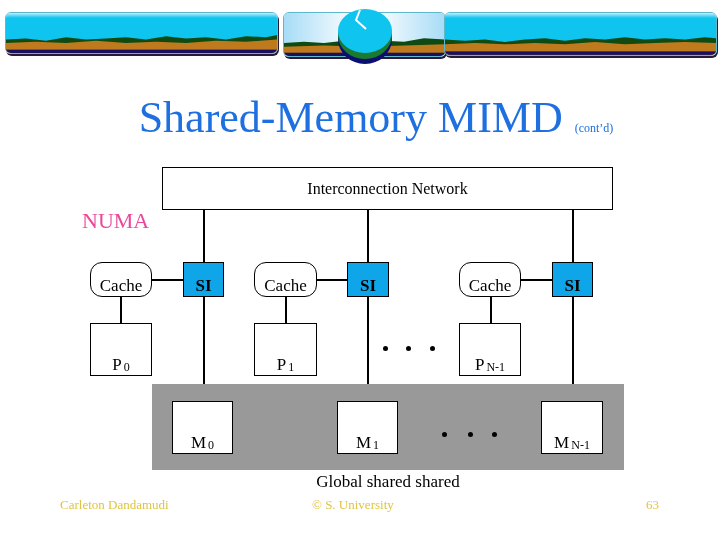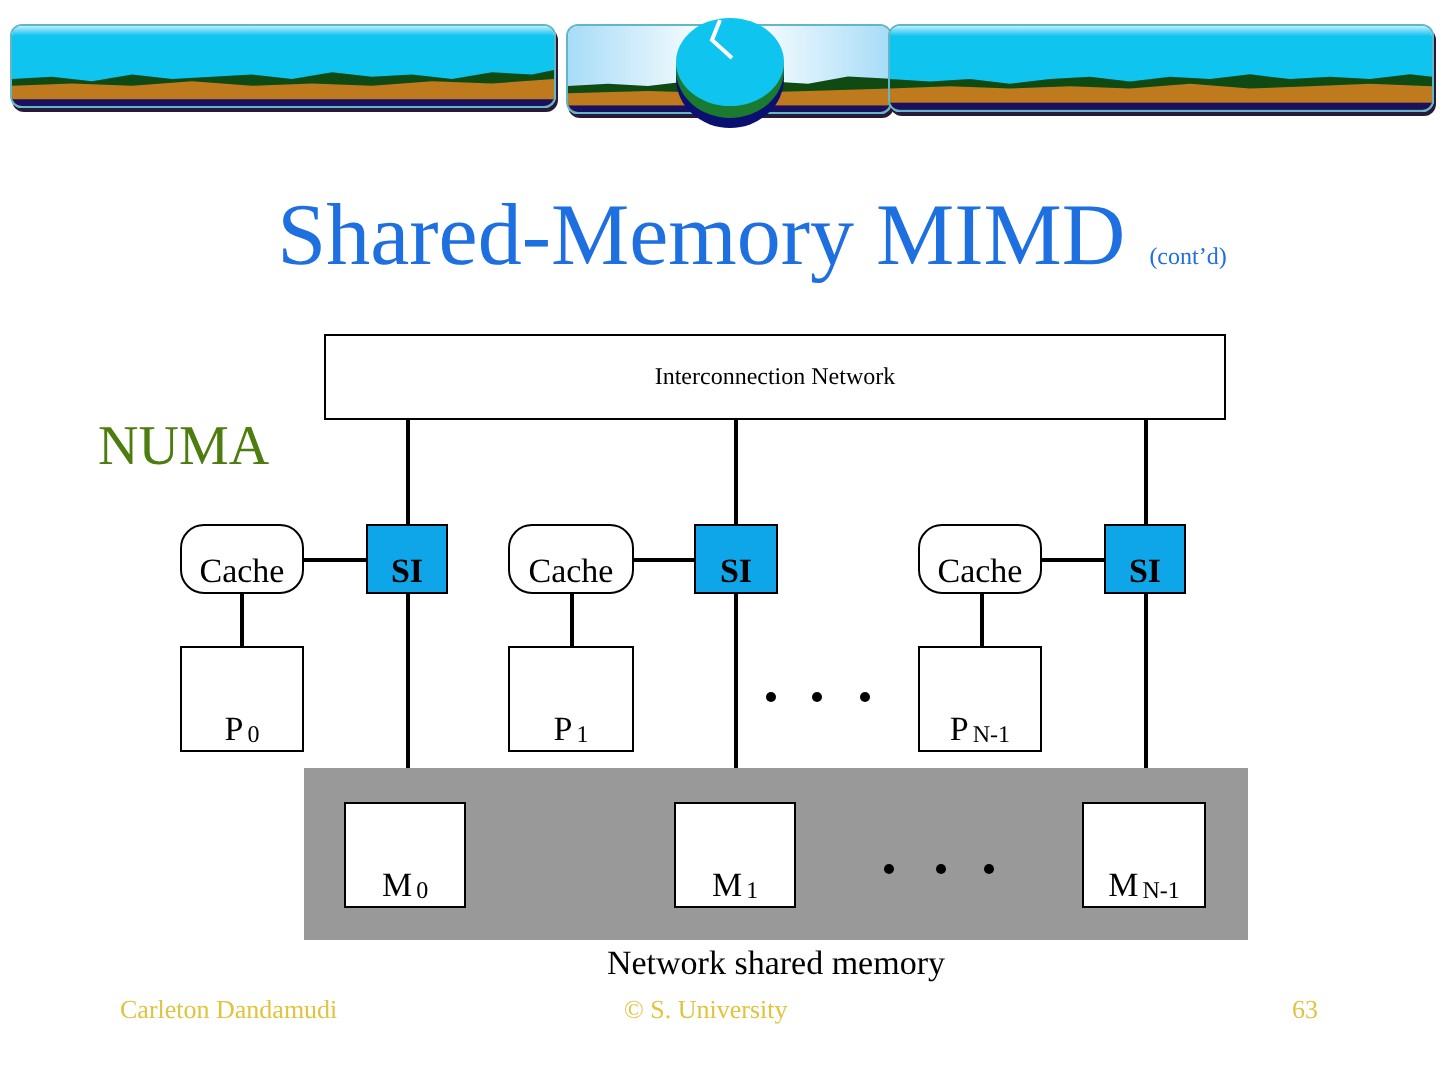--- a/index.html
+++ b/index.html
@@ -9,31 +9,31 @@
   .banner { position:absolute; border-radius:6px; overflow:hidden; border:1px solid #5fb7c9;
             box-shadow: 1px 2px 0 #2a1a3a; }
   .banner .sky { position:absolute; left:0; right:0; top:0; bottom:0;
                  background:linear-gradient(#bfeefc 0, #10c4f0 12%, #10c4f0 100%); }
   .banner .land { position:absolute; left:0; right:0; bottom:0; height:40%; }
   .center-sky { background:linear-gradient(90deg,#a7dcf7 0%, #ffffff 45%, #ffffff 55%, #a7dcf7 100%) !important; }
   #title { position:absolute; left:0; width:720px; top:92px; text-align:center; color:#1e6fe0;
            font-size:44px; line-height:52px; white-space:nowrap;margin-left:16px; }
   #title .main { letter-spacing:0px; }
   #title .sub { font-size:12px; color:#1e6fe0; margin-left:12px; }
-  #numa { position:absolute; left:49px; top:208px; font-size:28px; color:#4d7c0f; }
+  #numa { position:absolute; left:82px; top:208px; font-size:22px; color:#ec4899; }
   .box { position:absolute; background:#fff; border:1.5px solid #000; box-sizing:border-box;
          display:flex; align-items:flex-end; justify-content:center; color:#000; font-size:17px; }
   .cache { border-radius:12px; }
   .si { background:#0ea5e9; font-weight:bold; }
   .lbl sub { font-size:12px; vertical-align:-4px; margin-left:2px; }
   .vline { position:absolute; width:1.5px; background:#000; }
   .hline { position:absolute; height:1.5px; background:#000; }
   .dot { position:absolute; width:5px; height:5px; border-radius:50%; background:#000; }
   #net { position:absolute; left:162px; top:167px; width:451px; height:43px; border:1.5px solid #000;
-         box-sizing:border-box; display:flex; align-items:center; justify-content:center; font-size:12px; }
+         box-sizing:border-box; display:flex; align-items:center; justify-content:center; font-size:16px; }
   #gsm-band { position:absolute; left:152px; top:384px; width:472px; height:86px; background:#999999; }
   #gsm-label { position:absolute; left:152px; width:472px; top:472px; text-align:center; font-size:17px; color:#000; }
   .footer { position:absolute; top:497px; font-size:13px; color:#e0c440; }
 </style>
 </head>
 <body>
 
 <div>
   <div class="banner" style="left:5px;top:12px;width:271px;height:40px;">
     <div class="sky"></div>
@@ -135,18 +135,18 @@
       <sub>N-1</sub>
     </div>
 
   <div class="dot" style="left:383px;top:346px;"></div>
   <div class="dot" style="left:406px;top:346px;"></div>
   <div class="dot" style="left:430px;top:346px;"></div>
   <div class="dot" style="left:442px;top:432px;"></div>
   <div class="dot" style="left:468px;top:432px;"></div>
   <div class="dot" style="left:492px;top:432px;"></div>
 
-  <div id="gsm-label">Network shared memory</div>
+  <div id="gsm-label">Global shared shared</div>
 </div>
 
 <div class="footer" style="left:60px;">Carleton Dandamudi</div>
 <div class="footer" style="left:312px;">© S. University</div>
 <div class="footer" style="left:646px;">63</div>
 
 </body></html>

